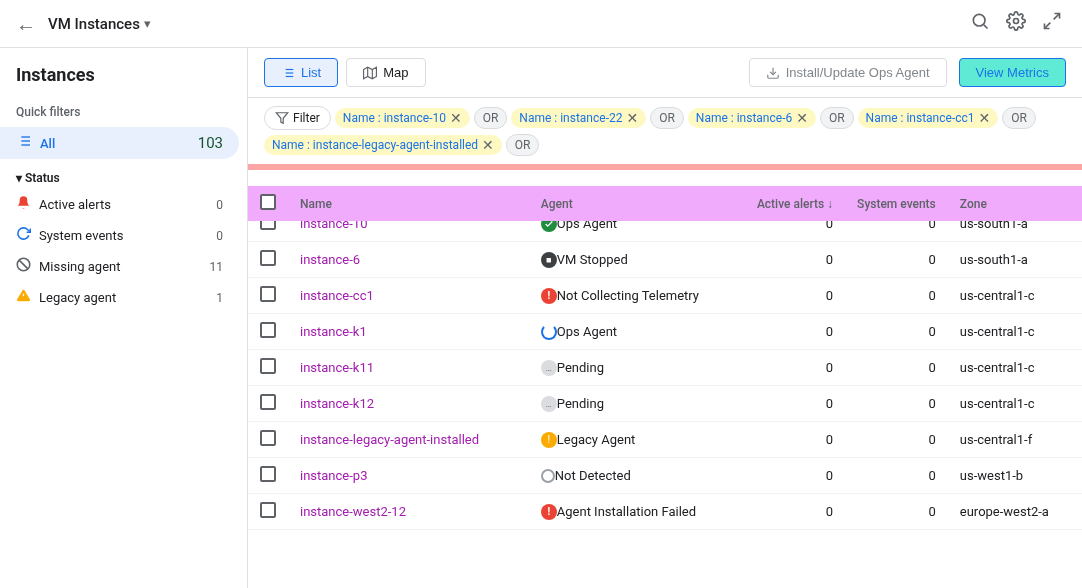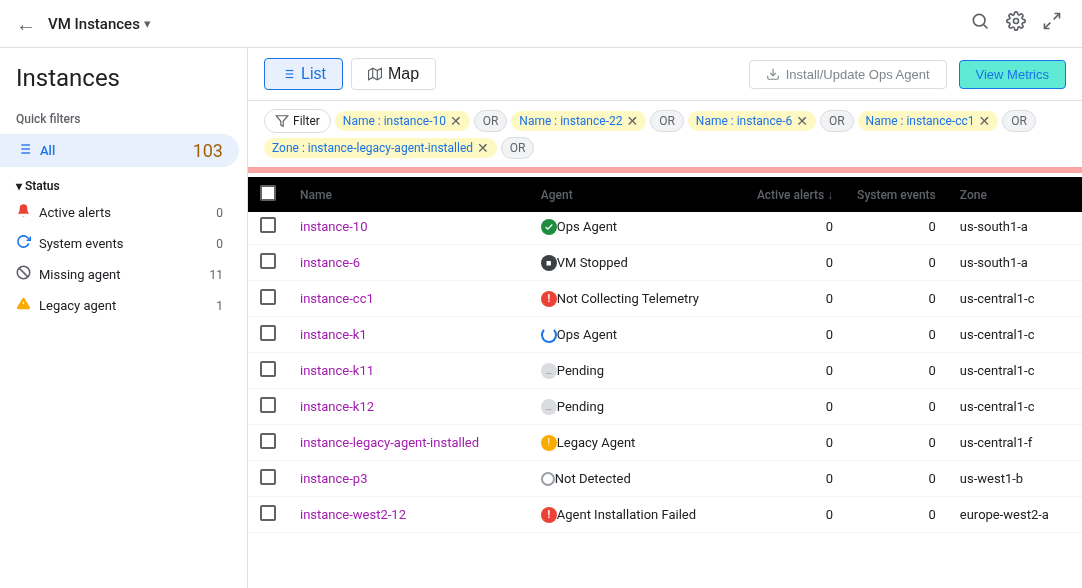--- a/index.html
+++ b/index.html
@@ -14,29 +14,29 @@
     .page-title { font-size: 15px; font-weight: 500; color: #202124; display: flex; align-items: center; gap: 4px; }
     .page-title .dropdown-arrow { color: #5f6368; font-size: 13px; }
     .nav-actions { margin-left: auto; display: flex; gap: 8px; }
     .nav-icon { color: #5f6368; cursor: pointer; font-size: 20px; padding: 4px; }
 
     
     .layout { display: flex; height: calc(588px - 48px); }
 
     
     .sidebar { width: 248px; border-right: 1px solid #e0e0e0; padding: 16px 0; flex-shrink: 0; }
-    .sidebar-section-title { font-size: 24px; font-weight: 400; padding: 0 16px 12px; }
+    .sidebar-section-title { font-size: 18px; font-weight: 700; padding: 0 16px 12px; }
     .quick-filters-label { font-size: 12px; color: #5f6368; padding: 8px 16px; font-weight: 500; }
     .sidebar-all-item {
       display: flex; align-items: center; gap: 8px; padding: 6px 16px;
       background: #e8f0fe; border-radius: 0 20px 20px 0; margin-right: 8px; cursor: pointer;
     }
     .sidebar-all-item .all-icon { color: #1a73e8; font-size: 16px; }
     .sidebar-all-item .all-label { color: #1a73e8; font-weight: 500; font-size: 13px; flex: 1; }
-    .sidebar-all-item .all-count { color: #a16207; font-size: 18px; }
+    .sidebar-all-item .all-count { color: #14532d; font-size: 15px; }
     .status-header { padding: 12px 16px 4px; font-size: 12px; font-weight: 600; color: #202124; }
     .status-item {
       display: flex; align-items: center; gap: 8px; padding: 6px 16px;
       cursor: pointer; border-radius: 0 20px 20px 0; margin-right: 8px;
     }
     .status-icon { font-size: 15px; }
     .status-label { flex: 1; font-size: 13px; color: #202124; }
     .status-count { font-size: 12px; color: #5f6368; }
     .icon-alert { color: #ea4335; }
     .icon-system { color: #1a73e8; }
@@ -47,21 +47,21 @@
     .main { flex: 1; display: flex; flex-direction: column; overflow: hidden; }
 
     
     .toolbar {
       display: flex; align-items: center; padding: 10px 16px; gap: 8px;
       border-bottom: 1px solid #e0e0e0;
     }
     .tab-btn {
       display: flex; align-items: center; gap: 6px; padding: 6px 16px;
       border: 1px solid #dadce0; border-radius: 4px; cursor: pointer;
-      font-size: 16px; background: #fff; color: #202124;
+      font-size: 13px; background: #fff; color: #202124;
     }
     .tab-btn.active { background: #e8f0fe; border-color: #1a73e8; color: #1a73e8; }
     .install-btn {
       padding: 6px 16px; border: 1px solid #dadce0; border-radius: 4px;
       font-size: 13px; color: #80868b; background: #fff; cursor: pointer;
       display: flex; align-items: center; gap: 6px;
     }
     .metrics-btn {
       padding: 6px 16px; border: 1px solid #1a73e8; border-radius: 4px;
       font-size: 13px; color: #1a73e8; background: #5eead4; cursor: pointer; margin-left: 4px;
@@ -89,21 +89,21 @@
     }
     .filter-input {
       border: none; outline: none; font-size: 12px; color: #5f6368;
       padding: 3px 8px; min-width: 200px;
     }
 
     
     .table-container { flex: 1; overflow-y: auto; }
     table { width: 100%; border-collapse: collapse; }
     thead th {
-      position: sticky; top: 4px; background: #000000; z-index: 1;
+      position: sticky; top: 16px; background: #f0abfc; z-index: 1;
       padding: 8px 12px; text-align: left; font-size: 12px; font-weight: 500;
       color: #5f6368; border-bottom: 1px solid #e0e0e0; white-space: nowrap;
     }
     tbody tr { border-bottom: 1px solid #f1f3f4; }
     tbody td { padding: 8px 12px; font-size: 13px; color: #202124; }
     .cb-col { width: 40px; }
     .name-link { color: #a21caf; text-decoration: none; cursor: pointer; }
     .agent-cell { display: flex; align-items: center; gap: 0; }
     .active-alerts-col { width: 80px; text-align: right; }
     .sys-events-col { width: 80px; text-align: right; }
@@ -269,21 +269,21 @@
         <span>Name : instance-6</span>
         <span class="x-btn">✕</span>
       </div>
       <span class="or-chip">OR</span>
       <div class="filter-chip">
         <span>Name : instance-cc1</span>
         <span class="x-btn">✕</span>
       </div>
       <span class="or-chip">OR</span>
       <div class="filter-chip">
-        <span>Zone : instance-legacy-agent-installed</span>
+        <span>Name : instance-legacy-agent-installed</span>
         <span class="x-btn">✕</span>
       </div>
       <span class="or-chip">OR</span>
     </div>
 
     <div class="table-container">
       <table>
         <thead>
           <tr>
             <th class="cb-col">

